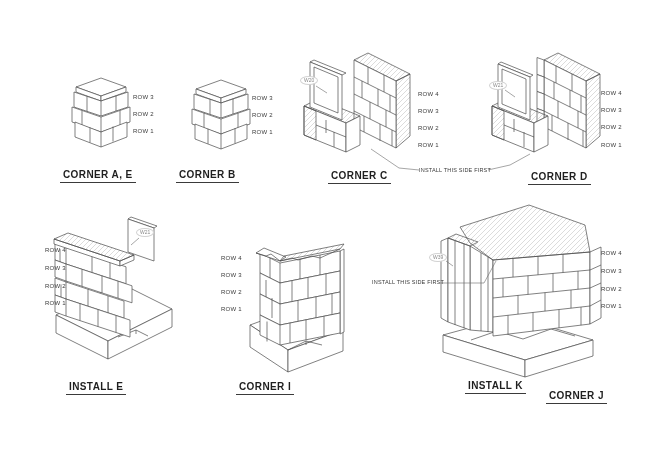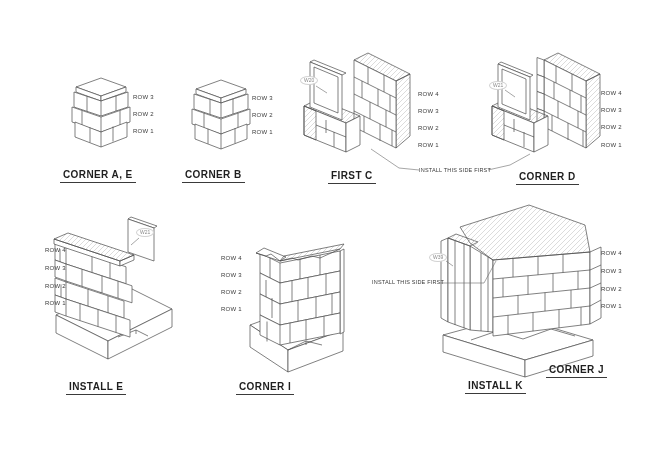--- a/index.html
+++ b/index.html
@@ -319,21 +319,21 @@
 
   <span class="bub" style="left:300px;top:76px">W20</span>
   <span class="bub" style="left:489px;top:81px">W21</span>
   <span class="bub" style="left:136px;top:228px">W21</span>
   <span class="bub" style="left:429px;top:253px">W39</span>
 
   <span class="note" style="left:419px;top:167px">INSTALL THIS SIDE FIRST</span>
   <span class="note" style="left:372px;top:279px">INSTALL THIS SIDE FIRST</span>
 
   <span class="title" style="left:60px;top:169px">CORNER A, E</span>
-  <span class="title" style="left:182px;top:169px">CORNER B</span>
-  <span class="title" style="left:328px;top:170px">FIRST C</span>
-  <span class="title" style="left:516px;top:171px">CORNER D</span>
+  <span class="title" style="left:176px;top:169px">CORNER B</span>
+  <span class="title" style="left:328px;top:170px">CORNER C</span>
+  <span class="title" style="left:528px;top:171px">CORNER D</span>
   <span class="title" style="left:66px;top:381px">INSTALL E</span>
   <span class="title" style="left:236px;top:381px">CORNER I</span>
   <span class="title" style="left:465px;top:380px">INSTALL K</span>
-  <span class="title" style="left:546px;top:364px">CORNER J</span>
+  <span class="title" style="left:546px;top:390px">CORNER J</span>
 
 </div>
 
 </body></html>

